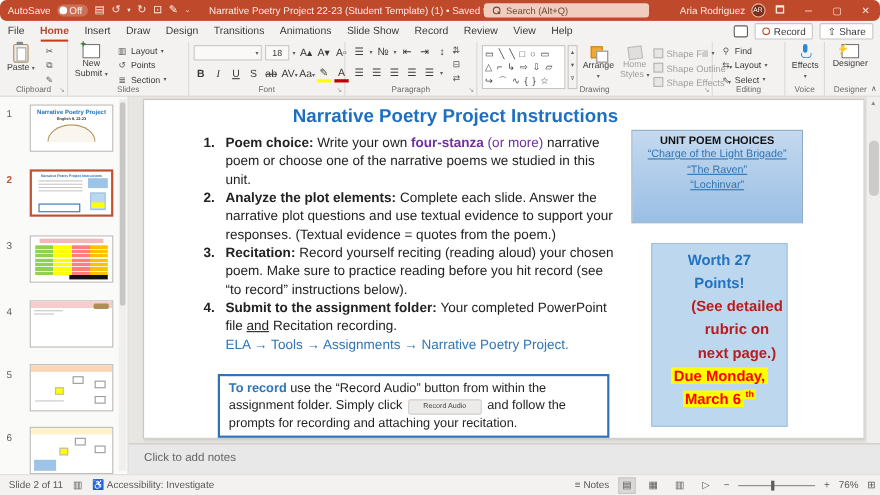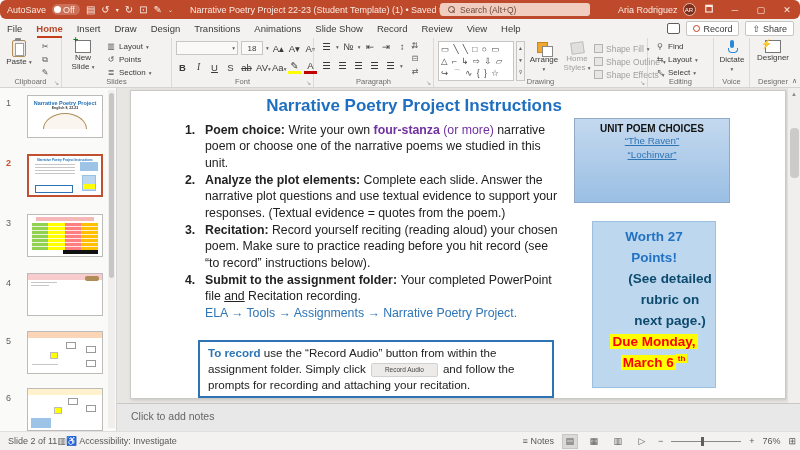--- a/index.html
+++ b/index.html
@@ -123,30 +123,30 @@
   .blue { color:#2E75B6; }
   .und { text-decoration:underline; }
   .sup { vertical-align:super; font-size:60%; }
   .record-box { position:absolute; left:67px; top:249px; width:356px; height:58px; border:2px solid #2E74B5; padding:3px 8px; font-size:11.6px; line-height:1.35; color:#222; }
   .record-btn { display:inline-block; background:#EDEBE9; border:1px solid #D2D0CE; border-radius:2px; font-size:6.5px; padding:2px 13px; color:#444; margin:0 5px; vertical-align:1px; }
   .poem-box { position:absolute; left:443px; top:27px; width:156px; height:85px; background:linear-gradient(#C4D9EF,#9ABFE4); border:1px solid #8FA9C6; text-align:center; padding-top:4px; }
   .poem-title { font-size:10px; font-weight:bold; color:#111; }
   .poem-link { display:block; font-size:9.8px; color:#2E75B6; text-decoration:underline; line-height:1.42; cursor:pointer; }
   .points-box { position:absolute; left:461px; top:130px; width:124px; height:167px; background:#BDD7EE; border:1px solid #9CC0E0; text-align:center; font-weight:bold; font-size:13.5px; line-height:1.55; padding-top:5px; }
   .worth { color:#2272C3; }
-  .rubric { color:#0c4a6e;margin-left:32px; }
+  .rubric { color:#b91c1c;margin-left:32px; }
   .due { color:#FF0000; }
   .due span { background:#FFFF00; padding:0 2px; }
 
   
   .notesbar { position:absolute; left:117px; top:403px; right:0; height:28px; background:#E8E8E8; border-top:1px solid #C9C7C5; font-size:10.5px; color:#666; display:flex; align-items:flex-start; padding:6px 0 0 14px; }
 
   
   .statusbar { position:absolute; left:0; top:431px; width:800px; height:19px; background:#F3F2F1; border-top:1px solid #E1DFDD; font-size:9px; color:#5A5856; display:flex; align-items:center; }
-  .sb-left { display:flex; align-items:center; padding-left:8px;justify-content:center; }
+  .sb-left { display:flex; align-items:center; gap:9px; padding-left:8px;justify-content:center; }
   .sb-right { position:absolute; right:4px; display:flex; align-items:center; gap:8px; }
   .viewbtn { width:16px; height:15px; display:flex; align-items:center; justify-content:center; font-size:9px; }
   .viewbtn.sel { background:#DBD9D7; border:1px solid #C8C6C4; }
   .zoomslider { position:relative; width:70px; height:15px; display:flex; align-items:center; }
   .ztrack { width:70px; height:1px; background:#8A8886; }
   .zthumb { position:absolute; left:30px; top:3px; width:3px; height:9px; background:#605E5C; }
 </style>
 </head>
 <body>
 
@@ -229,21 +229,21 @@
       <div class="smallrow" style="left:40px;top:30px;">
           <span class="mini-ic">✎</span>
         </div>
       <div class="glabel">Clipboard</div>
       <div class="launcher">↘</div>
     </div>
 
     <div class="rgroup" style="left:62px;width:110px;">
       <div class="bigbtn" style="left:4px;">
         <div class="newslide-ic"></div>
-        <div class="blabel"><span>New</span><br><span>Slide</span> <span class="dd">▾</span></div>
+        <div class="blabel"><span>New</span><br><span>Submit</span> <span class="dd">▾</span></div>
       </div>
       <div class="smallrow" style="left:44px;top:4px;">
           <span class="mini-ic">▥</span>
           <span>Layout</span>
           <span class="dd">▾</span>
         </div>
       <div class="smallrow" style="left:44px;top:17px;">
           <span class="mini-ic">↺</span>
           <span>Points</span>
         </div>
@@ -365,21 +365,21 @@
           <span class="mini-ic">⇖</span>
           <span>Select</span>
           <span class="dd">▾</span>
         </div>
       <div class="glabel">Editing</div>
     </div>
 
     <div class="rgroup" style="left:714px;width:36px;">
       <div class="bigbtn" style="left:1px;width:34px;">
         <div class="mic-ic"></div>
-        <div class="blabel"><span>Dictate</span><br><span class="dd">▾</span></div>
+        <div class="blabel"><span>Effects</span><br><span class="dd">▾</span></div>
       </div>
       <div class="glabel">Voice</div>
     </div>
 
     <div class="rgroup" style="left:750px;width:46px;border-right:none;">
       <div class="bigbtn" style="left:6px;">
         <div class="designer-ic"></div>
         <div class="blabel"><span>Designer</span></div>
       </div>
       <div class="glabel">Designer</div>
@@ -474,20 +474,21 @@
             <span class="itext"><span class="b">Recitation: </span><span>Record yourself reciting (reading aloud) your chosen poem. Make sure to practice reading before you hit record (see “to record” instructions below).</span></span>
           </div>
           <div class="s-item">
             <span class="inum">4.</span>
             <span class="itext"><span class="b">Submit to the assignment folder: </span><span>Your completed PowerPoint file </span><span class="und">and</span><span> Recitation recording.</span><br><span class="blue">ELA → Tools → Assignments → Narrative Poetry Project.</span></span>
           </div>
         </div>
 
         <div class="poem-box">
           <div class="poem-title">UNIT POEM CHOICES</div>
+          <span class="poem-link">“Charge of the Light Brigade”</span>
           <span class="poem-link">“The Raven”</span>
           <span class="poem-link">“Lochinvar”</span>
         </div>
 
         <div class="points-box">
           <div class="worth"><span>Worth 27</span><br><span>Points!</span></div>
           <div class="rubric"><span>(See detailed</span><br><span>rubric on</span><br><span>next page.)</span></div>
           <div class="due"><span>Due Monday,</span><br><span>March 6</span><span class="sup">th</span></div>
         </div>
 

